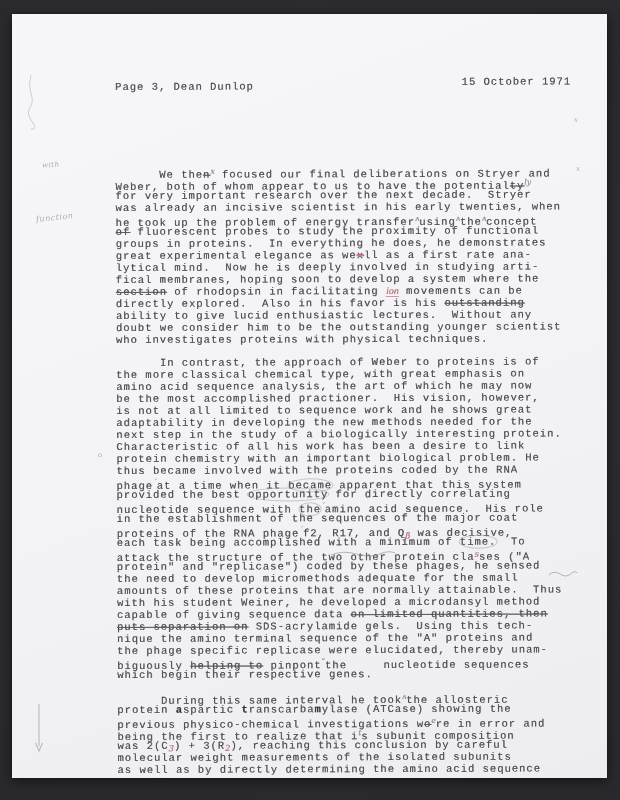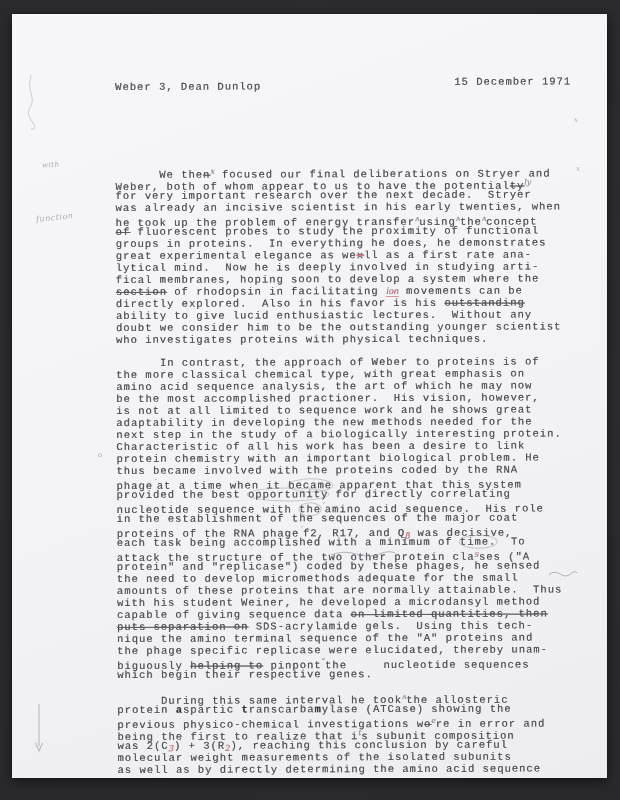--- a/index.html
+++ b/index.html
@@ -52,22 +52,22 @@
   .ann.cursive{font-family:"DejaVu Serif",serif;font-style:italic;opacity:.8;letter-spacing:.5px;white-space:pre;}
   .ann svg{display:block;}
 </style>
 </head>
 <body>
 
 <div class="stage">
   <div class="paper">
     <div class="text-layer">
       <div class="hdr">
-        <span>Weber 3, Dean Dunlop</span>
-        <span class="date">15 December 1971</span>
+        <span>Page 3, Dean Dunlop</span>
+        <span class="date">15 October 1971</span>
       </div>
       <div id="paras"><div class="para first"><div class="line"><span class="seg s-n">      We the</span><span class="seg s-st">n</span><span class="seg s-psup">x</span><span class="seg s-n"> focused our final deliberations on Stryer and</span></div><div class="line"><span class="seg s-n">Weber, both of whom appear to us to have the potential</span><span class="seg s-st">ty</span><span class="seg s-psup">ly</span></div><div class="line"><span class="seg s-n">for very important research over the next decade.  Stryer</span></div><div class="line"><span class="seg s-n">was already an incisive scientist in his early twenties, when</span></div><div class="line"><span class="seg s-n">he took up the problem of energy transfer</span><span class="seg s-psup">ʌ</span><span class="seg s-n">using</span><span class="seg s-psup">ʌ</span><span class="seg s-n">the</span><span class="seg s-psup">ʌ</span><span class="seg s-n">concept</span></div><div class="line"><span class="seg s-st">of</span><span class="seg s-n"> fluorescent probes to study the proximity of functional</span></div><div class="line"><span class="seg s-n">groups in proteins.  In everything he does, he demonstrates</span></div><div class="line"><span class="seg s-n">great experimental elegance as we</span><span class="seg s-rst">x</span><span class="seg s-n">ll as a first rate ana-</span></div><div class="line"><span class="seg s-n">lytical mind.  Now he is deeply involved in studying arti-</span></div><div class="line"><span class="seg s-n">fical membranes, hoping soon to develop a system where the</span></div><div class="line"><span class="seg s-st">section</span><span class="seg s-n"> of rhodopsin in facilitating </span><span class="seg s-red">ion</span><span class="seg s-n"> movements can be</span></div><div class="line"><span class="seg s-n">directly explored.  Also in his favor is his </span><span class="seg s-st">outstanding</span></div><div class="line"><span class="seg s-n">ability to give lucid enthusiastic lectures.  Without any</span></div><div class="line"><span class="seg s-n">doubt we consider him to be the outstanding younger scientist</span></div><div class="line"><span class="seg s-n">who investigates proteins with physical techniques.</span></div></div><div class="para"><div class="line"><span class="seg s-n">      In contrast, the approach of Weber to proteins is of</span></div><div class="line"><span class="seg s-n">the more classical chemical type, with great emphasis on</span></div><div class="line"><span class="seg s-n">amino acid sequence analysis, the art of which he may now</span></div><div class="line"><span class="seg s-n">be the most accomplished practioner.  His vision, however,</span></div><div class="line"><span class="seg s-n">is not at all limited to sequence work and he shows great</span></div><div class="line"><span class="seg s-n">adaptability in developing the new methods needed for the</span></div><div class="line"><span class="seg s-n">next step in the study of a biologically interesting protein.</span></div><div class="line"><span class="seg s-n">Characteristic of all his work has been a desire to link</span></div><div class="line"><span class="seg s-n">protein chemistry with an important biological problem. He</span></div><div class="line"><span class="seg s-n">thus became involved with the proteins coded by the RNA</span></div><div class="line"><span class="seg s-n">phage</span><span class="seg s-psup">ˊ</span><span class="seg s-n">at a time when it </span><span class="seg s-circ">became</span><span class="seg s-n"> apparent that this system</span></div><div class="line"><span class="seg s-n">provided the best </span><span class="seg s-circ">opportunity</span><span class="seg s-n"> for directly correlating</span></div><div class="line"><span class="seg s-n">nucleotide sequence with </span><span class="seg s-circ">the</span><span class="seg s-psup">ˊ</span><span class="seg s-n">amino acid sequence.  His role</span></div><div class="line"><span class="seg s-n">in the establishment of the sequences of the major coat</span></div><div class="line"><span class="seg s-n">proteins of the RNA phage</span><span class="seg s-psup">ˊ</span><span class="seg s-n">f2, R17, and Q</span><span class="seg s-rsub">β</span><span class="seg s-n"> was decisive,</span></div><div class="line"><span class="seg s-n">each task being accomplished with a minimum of </span><span class="seg s-circ">time.</span><span class="seg s-n">  To</span></div><div class="line"><span class="seg s-n">attack the structure of the two other protein cla</span><span class="seg s-rsup">s</span><span class="seg s-n">ses ("A</span></div><div class="line"><span class="seg s-n">protein" and "replicase") coded by these phages, he sensed</span></div><div class="line"><span class="seg s-n">the need to develop micromethods adequate for the small</span></div><div class="line"><span class="seg s-n">amounts of these proteins that are normally attainable.  Thus</span></div><div class="line"><span class="seg s-n">with his student Weiner, he developed a microdansyl method</span></div><div class="line"><span class="seg s-n">capable of giving sequence data </span><span class="seg s-st">on limited quantities, then</span></div><div class="line"><span class="seg s-st">puts separation on</span><span class="seg s-n"> SDS-acrylamide gels.  Using this tech-</span></div><div class="line"><span class="seg s-n">nique the amino terminal sequence of the "A" proteins and</span></div><div class="line"><span class="seg s-n">the phage specific replicase were elucidated, thereby unam-</span></div><div class="line"><span class="seg s-n">biguously </span><span class="seg s-st">helping to</span><span class="seg s-n"> pinpont</span><span class="seg s-psup">ʺ</span><span class="seg s-n">the     nucleotide sequences</span></div><div class="line"><span class="seg s-n">which begin their respective genes.</span></div></div><div class="para"><div class="line"><span class="seg s-n">      During this same interval he took</span><span class="seg s-psup">ʌ</span><span class="seg s-n">the allosteric</span></div><div class="line"><span class="seg s-n">protein </span><span class="seg s-fix">a</span><span class="seg s-n">spartic </span><span class="seg s-fix">t</span><span class="seg s-n">ranscarba</span><span class="seg s-fix">m</span><span class="seg s-n">ylase (ATCase) showing the</span></div><div class="line"><span class="seg s-n">previous physico-chemical investigations w</span><span class="seg s-st">o</span><span class="seg s-psup">e</span><span class="seg s-n">re in error and</span></div><div class="line"><span class="seg s-n">being the first to realize that i</span><span class="seg s-psup">t</span><span class="seg s-n">s subunit composition</span></div><div class="line"><span class="seg s-n">was 2(C</span><span class="seg s-rsub">3</span><span class="seg s-n">) + 3(R</span><span class="seg s-rsub">2</span><span class="seg s-n">), reaching this conclusion by careful</span></div><div class="line"><span class="seg s-n">molecular weight measurements of the isolated subunits</span></div><div class="line"><span class="seg s-n">as well as by directly determining the amino acid sequence</span></div></div></div>
     </div>
   <div class="ann cursive" style="left: 24px; top: 199px; font-size: 8px; transform: rotate(-6deg);">function</div>
       <div class="ann cursive" style="left: 30px; top: 147px; font-size: 7px; transform: rotate(-4deg);">with</div>
       <div class="ann cursive" style="left: 86px; top: 437px; font-size: 7px;">o</div>
       <div class="ann cursive" style="left: 562px; top: 102px; font-size: 7px;">x</div>
       <div class="ann cursive" style="left: 564px; top: 151px; font-size: 7px;">x</div>
       <div class="ann" style="left: 536px; top: 556px;">
         <svg width="30" height="8" viewBox="0 0 30 8">

